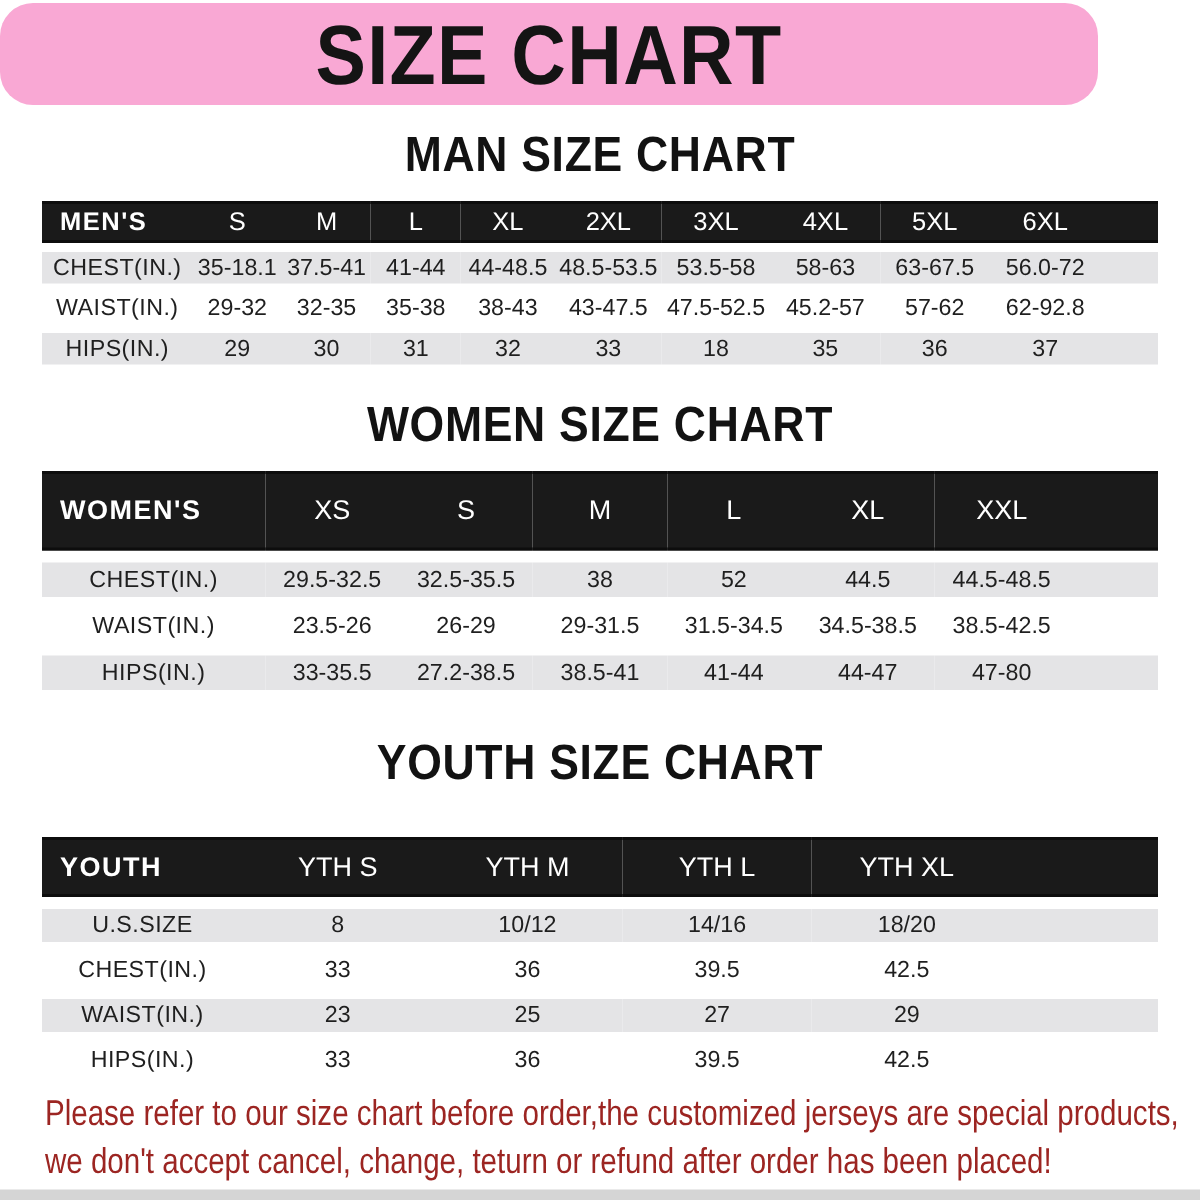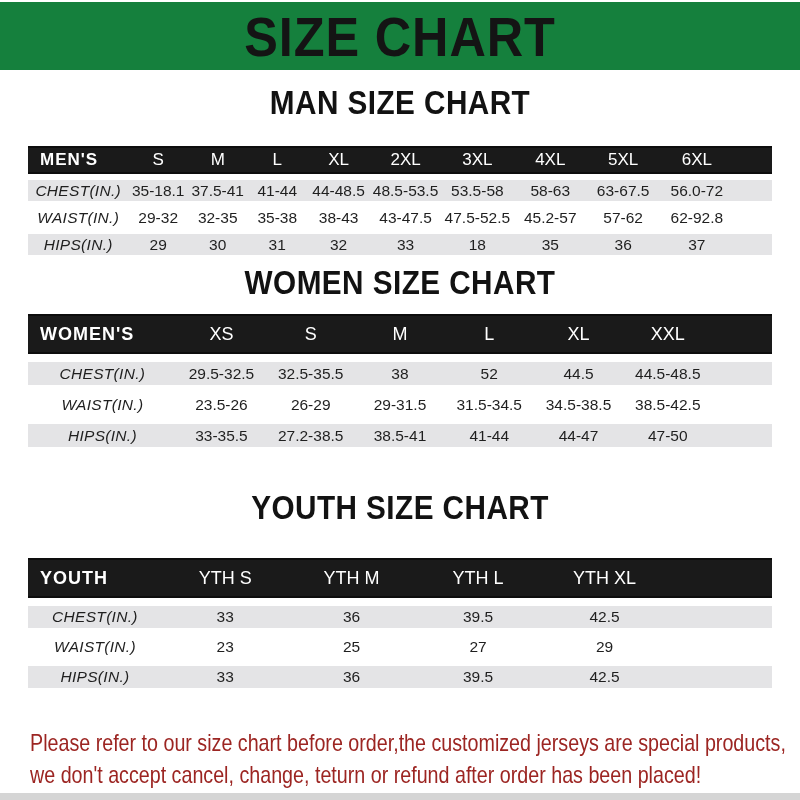--- a/index.html
+++ b/index.html
@@ -8,23 +8,23 @@
     width: 800px; height: 800px;
     position: relative;
     background: #ffffff;
     font-family: "Liberation Sans", sans-serif;
     overflow: hidden;
   }
 
   
   .banner {
     position: absolute; top: 2px; left: 0;
-    width: 800px; height: 68px;
-    background: #15803d;
-    display: flex; align-items: center; justify-content: center;
+    width: 732px; height: 68px;
+    background: #f9a8d4;
+    display: flex; align-items: center; justify-content: center; border-radius: 22px;
   }
   .banner-title {
     font-size: 56px; font-weight: bold; color: #141414;
     letter-spacing: 1px;
     transform: scaleX(0.9);
     white-space: nowrap;
   }
 
   
   .section-title {
@@ -41,35 +41,35 @@
 
   
   table.size-table {
     position: absolute; left: 28px;
     width: 744px;
     table-layout: fixed;
     border-collapse: separate;
     font-size: 15.5px;
     color: #1f1f1f;
   }
-  #man-table   { top: 140px; border-spacing: 0 6px; }
+  #man-table   { top: 128px; border-spacing: 0 6px; }
   #women-table { top: 306px; border-spacing: 0 8px; }
   #youth-table { top: 550px; border-spacing: 0 8px; }
 
   table.size-table thead th {
     background: #1a1a1a;
     color: #ffffff;
     font-weight: 500;
     text-align: center;
     vertical-align: middle;
     border-top: 2px solid #0d0d0d;
     border-bottom: 2px solid #0d0d0d;
   }
   #man-table thead th   { height: 28px; font-size: 17px; }
-  #women-table thead th { height: 40px; font-size: 18px; }
+  #women-table thead th { height: 53px; font-size: 18px; }
   #youth-table thead th { height: 40px; font-size: 18px; }
 
   table.size-table thead th.corner {
     text-align: left;
     padding-left: 12px;
     font-weight: bold;
     font-size: 21px;
     letter-spacing: 1px;
   }
 
@@ -77,21 +77,21 @@
     text-align: center;
     vertical-align: middle;
     background: #ffffff;
   }
   #man-table tbody td   { height: 21px; }
   #women-table tbody td { height: 23px; }
   #youth-table tbody td { height: 22px; }
 
   table.size-table tbody tr:nth-child(odd) td { background: #E4E4E6; }
 
-  table.size-table tbody td.rowlabel { letter-spacing: 0.3px; font-style: italic; }
+  table.size-table tbody td.rowlabel { letter-spacing: 0.3px; }
 
   
   .disclaimer {
     position: absolute; top: 727px; left: 30px;
     color: #9C2522;
     font-size: 24px;
     line-height: 32px;
   }
   .disclaimer-line {
     transform: scaleX(0.82);
@@ -233,21 +233,21 @@
         <td>38.5-42.5</td>
         <td></td>
       </tr>
       <tr>
         <td class="rowlabel">HIPS(IN.)</td>
         <td>33-35.5</td>
         <td>27.2-38.5</td>
         <td>38.5-41</td>
         <td>41-44</td>
         <td>44-47</td>
-        <td>47-50</td>
+        <td>47-80</td>
         <td></td>
       </tr>
     </tbody>
   </table>
 
 <div class="section-title" id="youth-title">YOUTH SIZE CHART</div>
 
 <table class="size-table" id="youth-table">
     <colgroup>
       <col style="width: 18%;">
@@ -262,20 +262,28 @@
         <th class="corner">YOUTH</th>
         <th>YTH S</th>
         <th>YTH M</th>
         <th>YTH L</th>
         <th>YTH XL</th>
         <th></th>
       </tr>
     </thead>
     <tbody>
       <tr>
+        <td class="rowlabel">U.S.SIZE</td>
+        <td>8</td>
+        <td>10/12</td>
+        <td>14/16</td>
+        <td>18/20</td>
+        <td></td>
+      </tr>
+      <tr>
         <td class="rowlabel">CHEST(IN.)</td>
         <td>33</td>
         <td>36</td>
         <td>39.5</td>
         <td>42.5</td>
         <td></td>
       </tr>
       <tr>
         <td class="rowlabel">WAIST(IN.)</td>
         <td>23</td>

